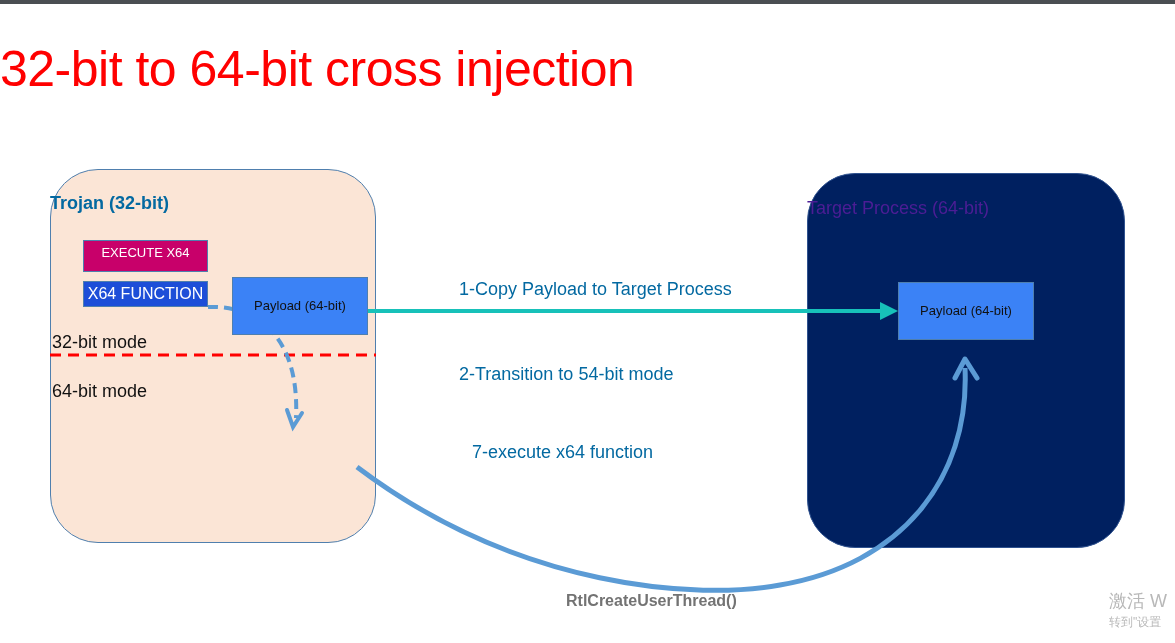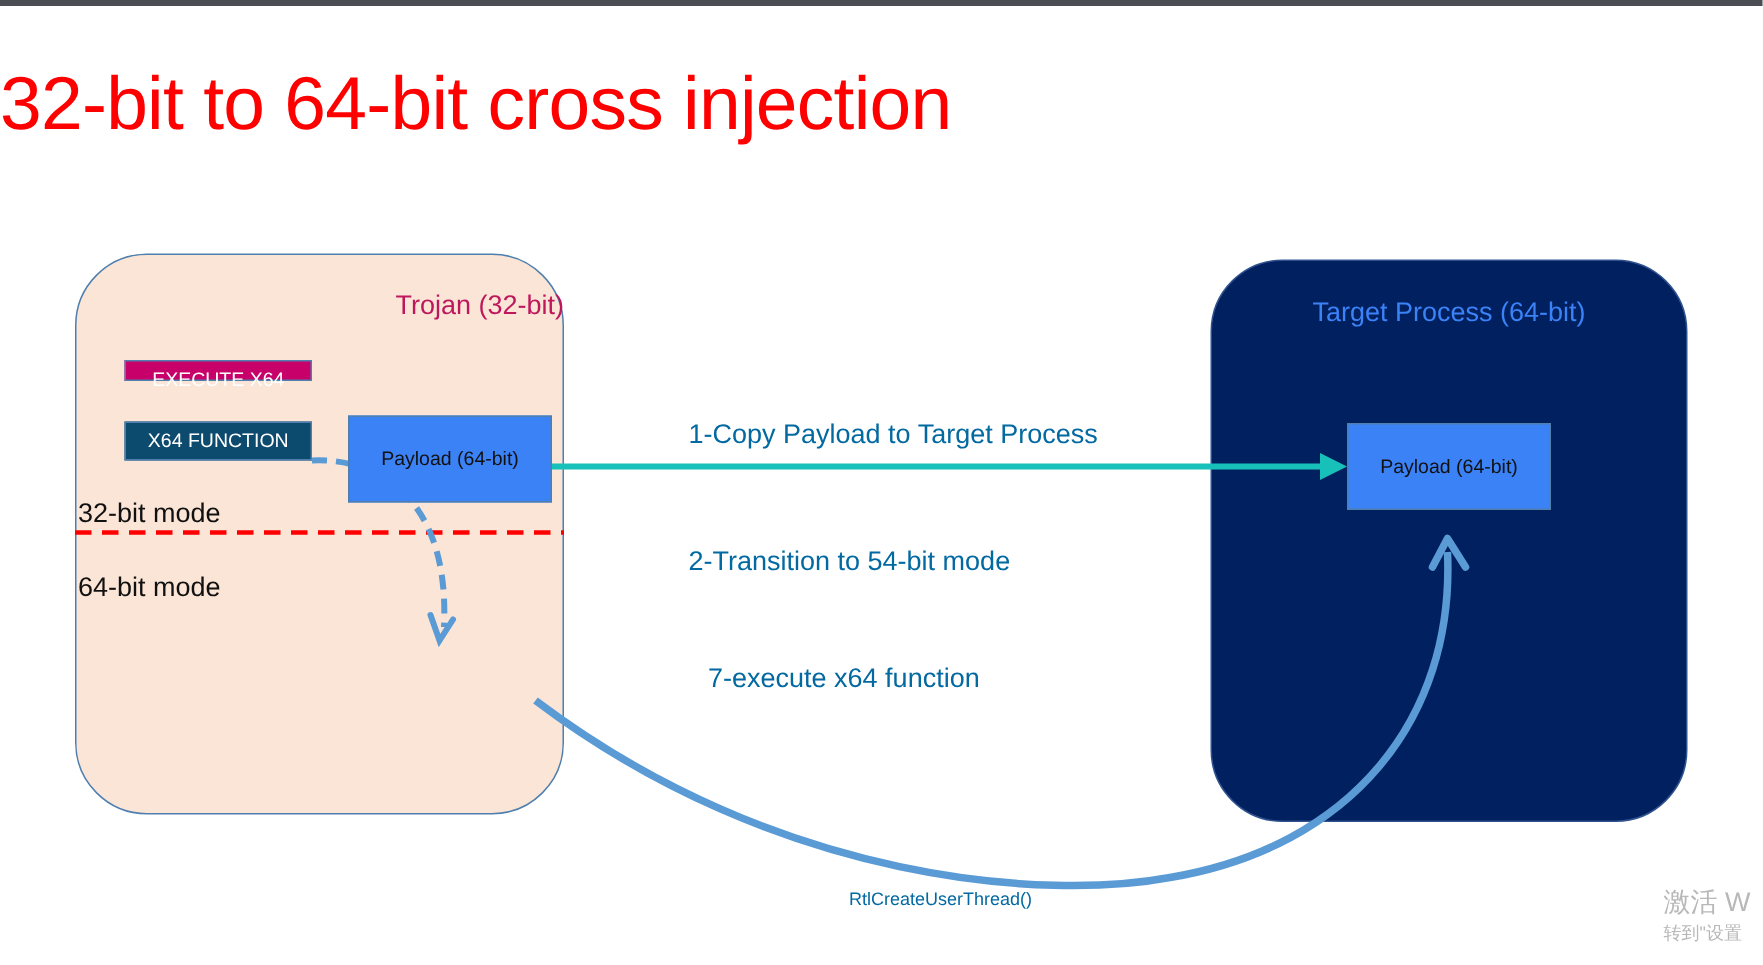--- a/index.html
+++ b/index.html
@@ -20,51 +20,51 @@
       position: absolute; left: 50px; top: 169px; width: 326px; height: 374px;
       background: #fbe5d6; border: 1px solid #4f7fae; border-radius: 48px;
       box-sizing: border-box;
     }
     .box-target {
       position: absolute; left: 807px; top: 173px; width: 318px; height: 375px;
       background: #002060; border: 1px solid #2f528f; border-radius: 48px;
       box-sizing: border-box;
     }
     .trojan-label {
-      position: absolute; left: 50px; width: 326px; top: 193px; text-align: right;
-      font-weight: normal; font-size: 18px; color: #be185d;
+      position: absolute; left: 50px; width: 326px; top: 193px; text-align: left;
+      font-weight: bold; font-size: 18px; color: #0369a1;
     }
     .target-label {
-      position: absolute; left: 807px; width: 318px; top: 198px; text-align: center;
-      font-size: 18px; color: #3b82f6;
+      position: absolute; left: 807px; width: 318px; top: 198px; 
+      font-size: 18px; color: #4c1d95;
     }
     .btn-exec {
-      position: absolute; left: 83px; top: 240px; width: 125px; height: 14px;
+      position: absolute; left: 83px; top: 240px; width: 125px; height: 32px;
       background: #c8006a; border: 1px solid #4f7fae; box-sizing: border-box;
       color: #fff; font-size: 13px; text-align: center; line-height: 24px;
     }
     .btn-func {
       position: absolute; left: 83px; top: 281px; width: 125px; height: 26px;
-      background: #0c4a6e; border: 1px solid #4f7fae; box-sizing: border-box;
-      color: #fff; font-size: 13px; text-align: center; line-height: 24px;
+      background: #1d4ed8; border: 1px solid #4f7fae; box-sizing: border-box;
+      color: #fff; font-size: 16px; text-align: center; line-height: 24px;
     }
     .payload {
       position: absolute; background: #3b82f6; border: 1px solid #4f7fae;
       box-sizing: border-box; color: #111; font-size: 13px; text-align: center;
     }
     .payload-src { left: 232px; top: 277px; width: 136px; height: 58px; line-height: 56px; }
     .payload-dst { left: 898px; top: 282px; width: 136px; height: 58px; line-height: 56px; }
     .mode-label {
       position: absolute; left: 52px; font-size: 18px; color: #111;
     }
     .step {
       position: absolute; font-size: 18px; color: #0369a1;
     }
     .api-label {
-      position: absolute; left: 566px; top: 592px; font-size: 12px; color: #0369a1;
+      position: absolute; left: 566px; top: 592px; font-size: 16px; color: #737373; font-weight: bold;
     }
     .watermark {
       position: absolute; left: 1109px; color: #b8b8b8; white-space: nowrap;
     }
     .wm1 { top: 589px; font-size: 18px; }
     .wm2 { top: 614px; font-size: 12px; }
     svg.overlay { position: absolute; left: 0; top: 0; }
   </style>
 </head>
 <body>

